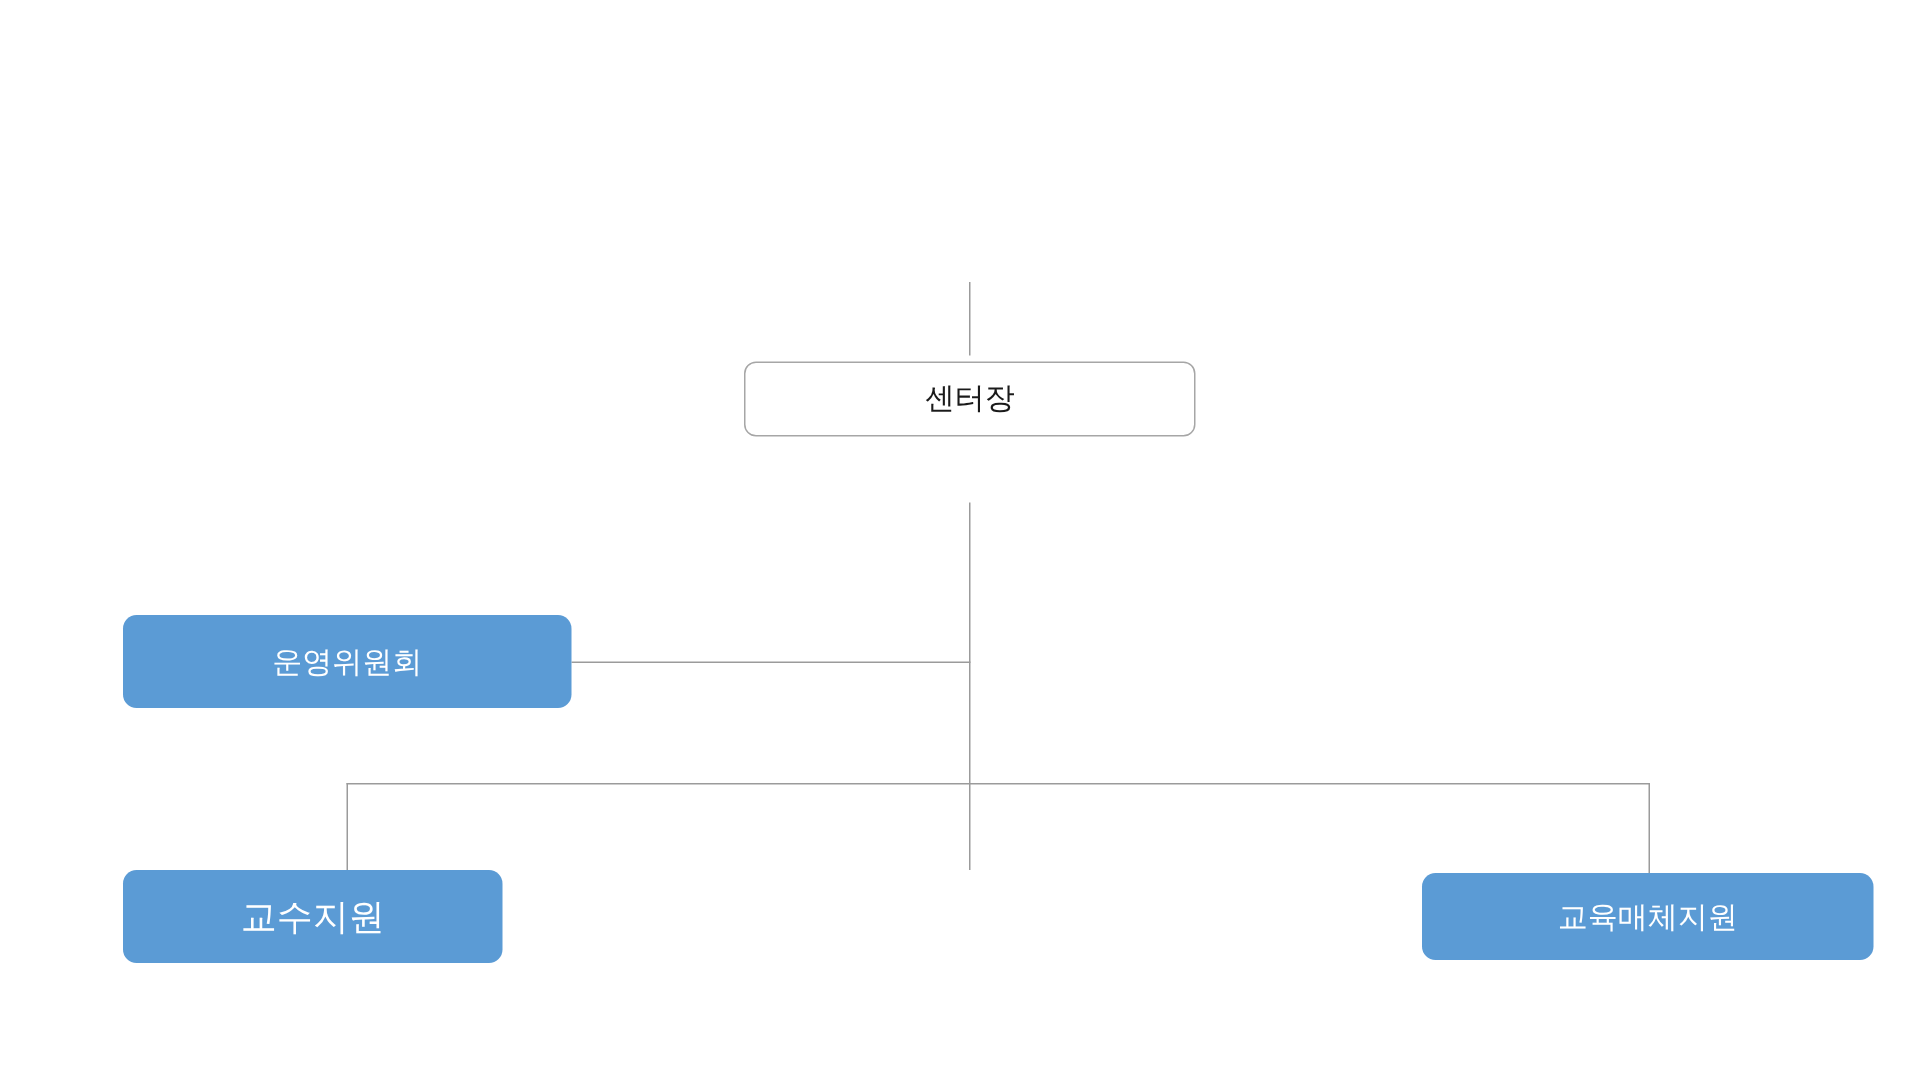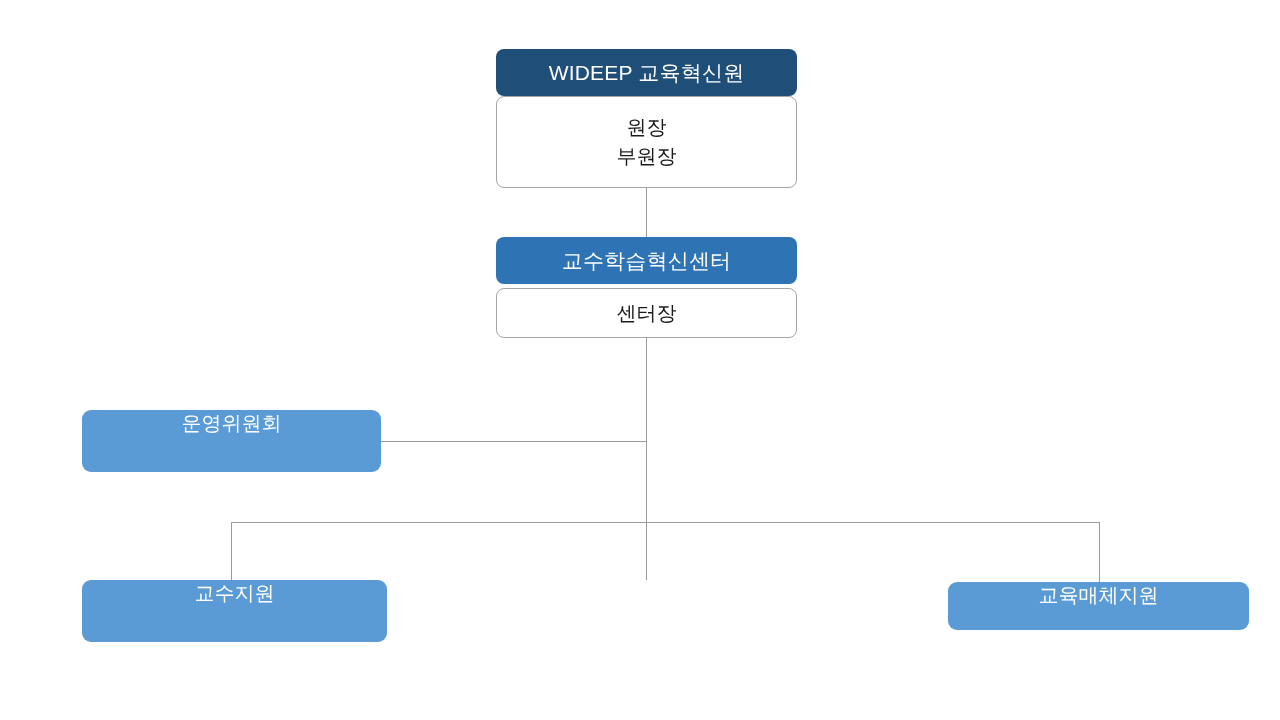--- a/index.html
+++ b/index.html
@@ -61,73 +61,65 @@
   .node-body .row {
     line-height: 1.45;
     white-space: nowrap;
   }
 
   
   .pill {
     position: absolute;
     box-sizing: border-box;
     display: flex;
-    align-items: flex-start;
+    align-items: center;
     justify-content: center;
     color: #ffffff;
     border-radius: 9px;
     white-space: nowrap;
   }
 
   
   #node-institute { left: 496px; top: 49px; width: 301px; }
   #node-institute .node-head { height: 47px; background: #1F4E79; font-size: 21px; }
   #node-institute .node-body { height: 92px; font-size: 20px; margin-top: 0px; }
 
   #node-center { left: 496px; top: 237px; width: 301px; }
   #node-center .node-head { height: 47px; background: #2E74B5; font-size: 21px; }
   #node-center .node-body { height: 50px; font-size: 20px; margin-top: 4px; }
 
   #node-steering { left: 82px; top: 410px; width: 299px; height: 62px;
                    background: #5B9BD5; font-size: 20px; }
 
-  #node-teaching { left: 82px; top: 580px; width: 305px; height: 62px;
-                   background: #5B9BD5; font-size: 20px; font-family: Liberation Mono, monospace; }
+  #node-teaching { left: 82px; top: 580px; width: 253px; height: 62px;
+                   background: #5B9BD5; font-size: 24px; font-family: Liberation Mono, monospace; }
   #node-learning { left: 496px; top: 580px; width: 299px; height: 62px;
                    background: #5B9BD5; font-size: 20px; }
-  #node-media    { left: 948px; top: 582px; width: 301px; height: 48px;
+  #node-media    { left: 948px; top: 582px; width: 301px; height: 58px;
                    background: #5B9BD5; font-size: 20px; }
 </style>
 </head>
 <body>
 
 <div id="chart">
 
   <div class="line v" style="left:646px; top:188px; height:49px;"></div>
 
   <div class="line v" style="left:646px; top:335px; height:187px;"></div>
 
   <div class="line h" style="left:381px; top:441px; width:266px;"></div>
 
   <div class="line h" style="left:231px; top:522px; width:869px;"></div>
 
   <div class="line v" style="left:231px; top:522px; height:58px;"></div>
   <div class="line v" style="left:646px; top:522px; height:58px;"></div>
   <div class="line v" style="left:1099px; top:522px; height:60px;"></div>
 
-  <div class="node" id="node-institute">
-    <div class="node-head">WIDEEP 교육혁신원</div>
-    <div class="node-body">
-      <div class="row">원장</div>
-      <div class="row">부원장</div>
-    </div>
-  </div>
 
   <div class="node" id="node-center">
-    <div class="node-head">교수학습혁신센터</div>
     <div class="node-body">
       <div class="row">센터장</div>
     </div>
   </div>
 
   <div class="pill" id="node-steering">
     <span>운영위원회</span>
   </div>
 
   <div class="pill" id="node-teaching">

